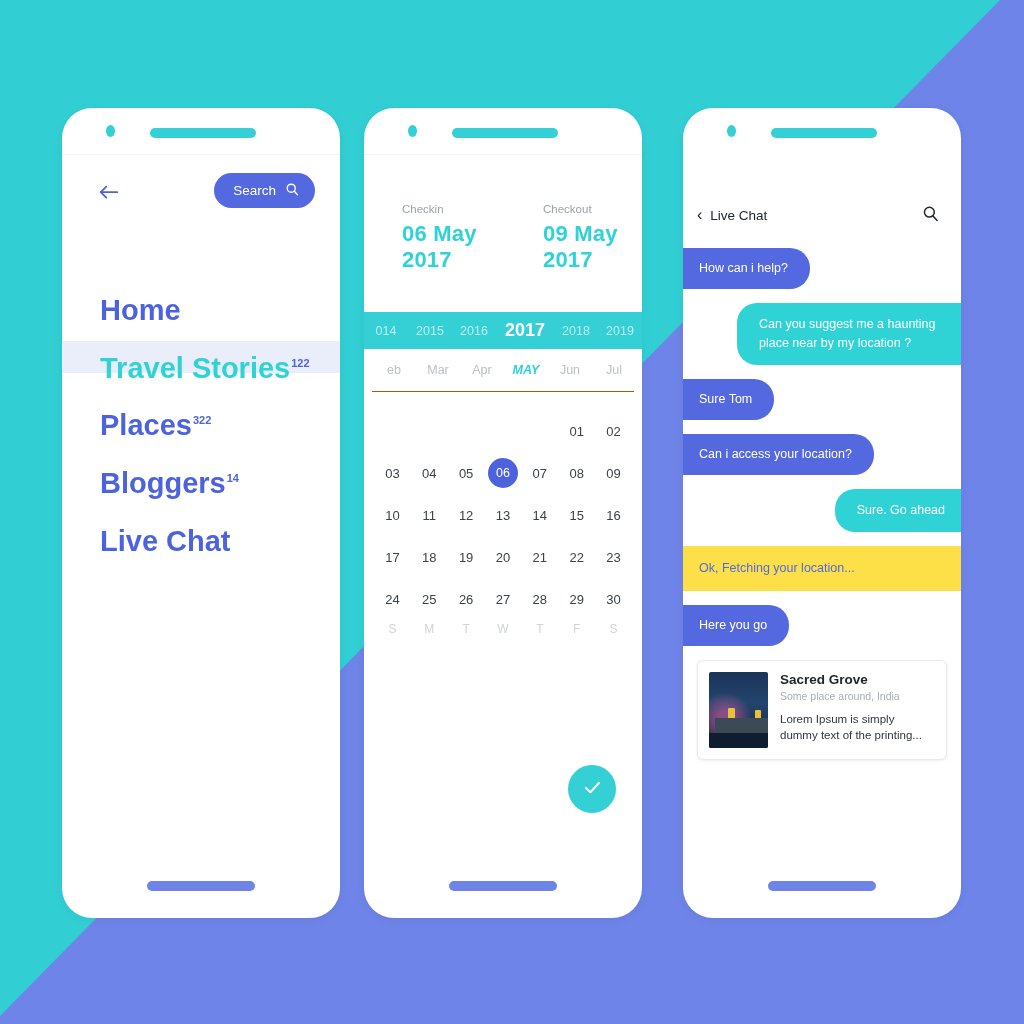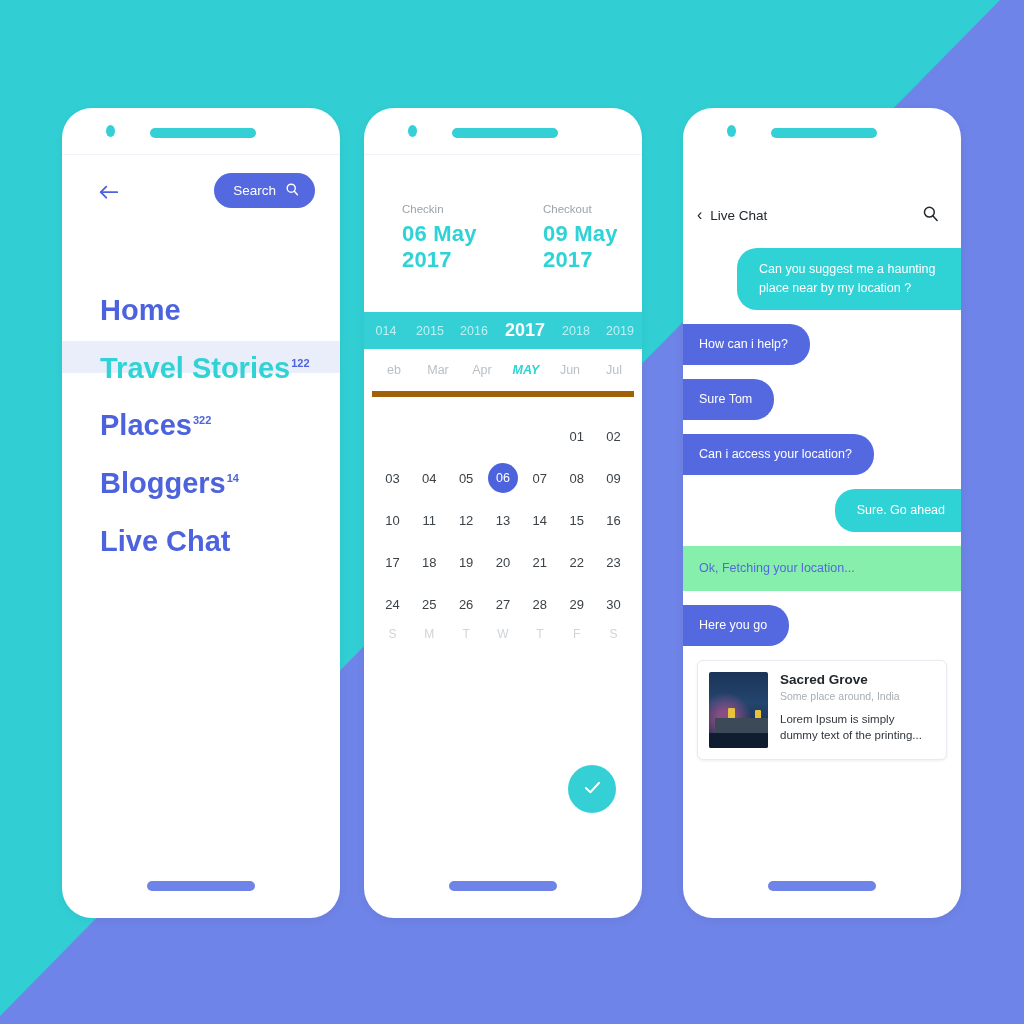--- a/index.html
+++ b/index.html
@@ -91,21 +91,21 @@
     display:flex;align-items:center;overflow:hidden;
   }
   .year-strip span{
     flex:0 0 auto;width:44px;text-align:center;
     font-size:12.5px;color:#bdf0f2;
   }
   .year-strip span.sel{color:#ffffff;font-size:18px;font-weight:bold;width:58px;}
 
   .month-strip{
     height:42px;display:flex;align-items:center;overflow:hidden;
-    border-bottom:6px solid #a16207;margin:0 8px;
+    border-bottom:1px solid #a16207;margin:0 8px;
   }
   .month-strip span{
     flex:0 0 auto;width:44px;text-align:center;
     font-size:12.5px;color:#b9c0c7;
   }
   .month-strip span.sel{color:#2fd3d6;font-weight:bold;font-style:italic;}
 
   .cal-grid{
     margin:22px 10px 0 10px;
     display:grid;grid-template-columns:repeat(7,1fr);
@@ -156,21 +156,21 @@
     padding:11px 22px 11px 16px;width:max-content;max-width:238px;
   }
   .bubble.right{
     background:#2fd3d6;margin-left:auto;
     border-radius:20px 0 0 20px;
     padding:12px 16px 12px 22px;width:max-content;max-width:238px;
     text-align:left;
   }
   .bubble.wide{max-width:224px;}
   .bubble.system{
-    background:#86efac;color:#5468e0;
+    background:#fde047;color:#5468e0;
     border-radius:0;padding:13px 16px;width:100%;max-width:100%;
     margin-left:0;margin-right:0;
   }
 
   .place-card{
     margin:4px 14px 0 14px;background:#fff;
     border:1px solid #e8eaef;border-radius:6px;
     box-shadow:0 1px 3px rgba(0,0,0,0.07);
     display:flex;padding:11px;gap:12px;
   }
@@ -365,22 +365,22 @@
     <span class="chat-title">Live Chat</span>
     <span class="chat-search">
       <svg viewBox="0 0 18 18" fill="none" stroke="#23282d" stroke-width="1.6" stroke-linecap="round">
         <circle cx="7.8" cy="7.6" r="5.2"></circle>
         <line x1="11.7" y1="11.6" x2="16" y2="16.4"></line>
       </svg>
     </span>
   </div>
 
   <div class="chat-body" id="chat-body">
+      <div class="bubble left">How can i help?</div>
       <div class="bubble right wide">Can you suggest me a haunting place near by my location ?</div>
-      <div class="bubble left">How can i help?</div>
       <div class="bubble left">Sure Tom</div>
       <div class="bubble left wide">Can i access your location?</div>
       <div class="bubble right">Sure. Go ahead</div>
       <div class="bubble system">Ok, Fetching your location...</div>
       <div class="bubble left">Here you go</div>
     </div>
 
   <div class="place-card">
     <div class="place-thumb">
       <div class="lamp-a"></div>

